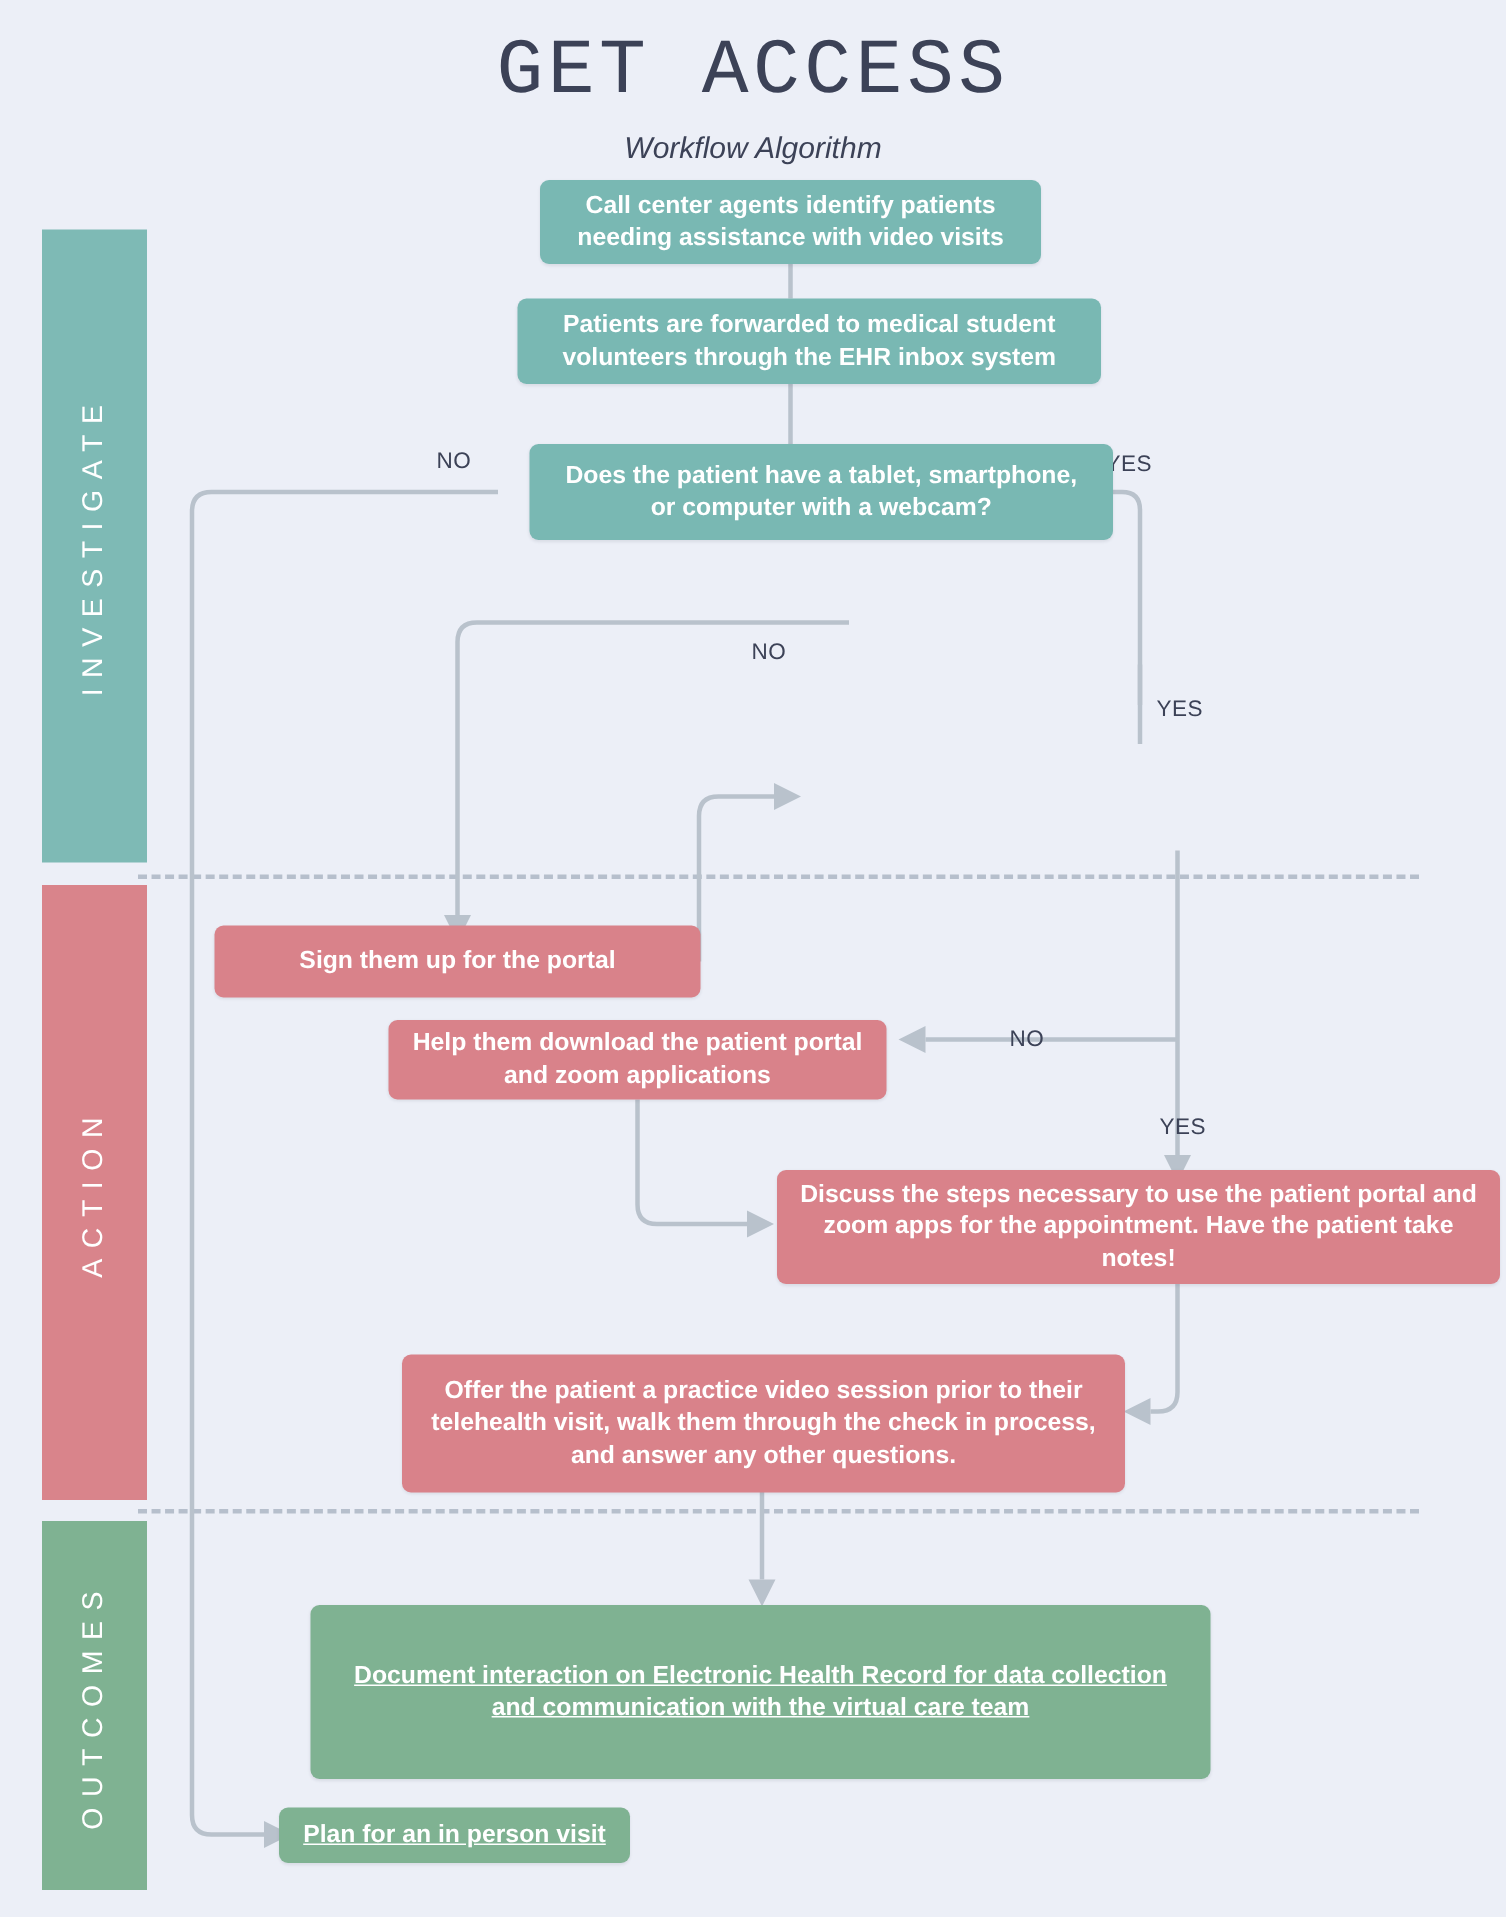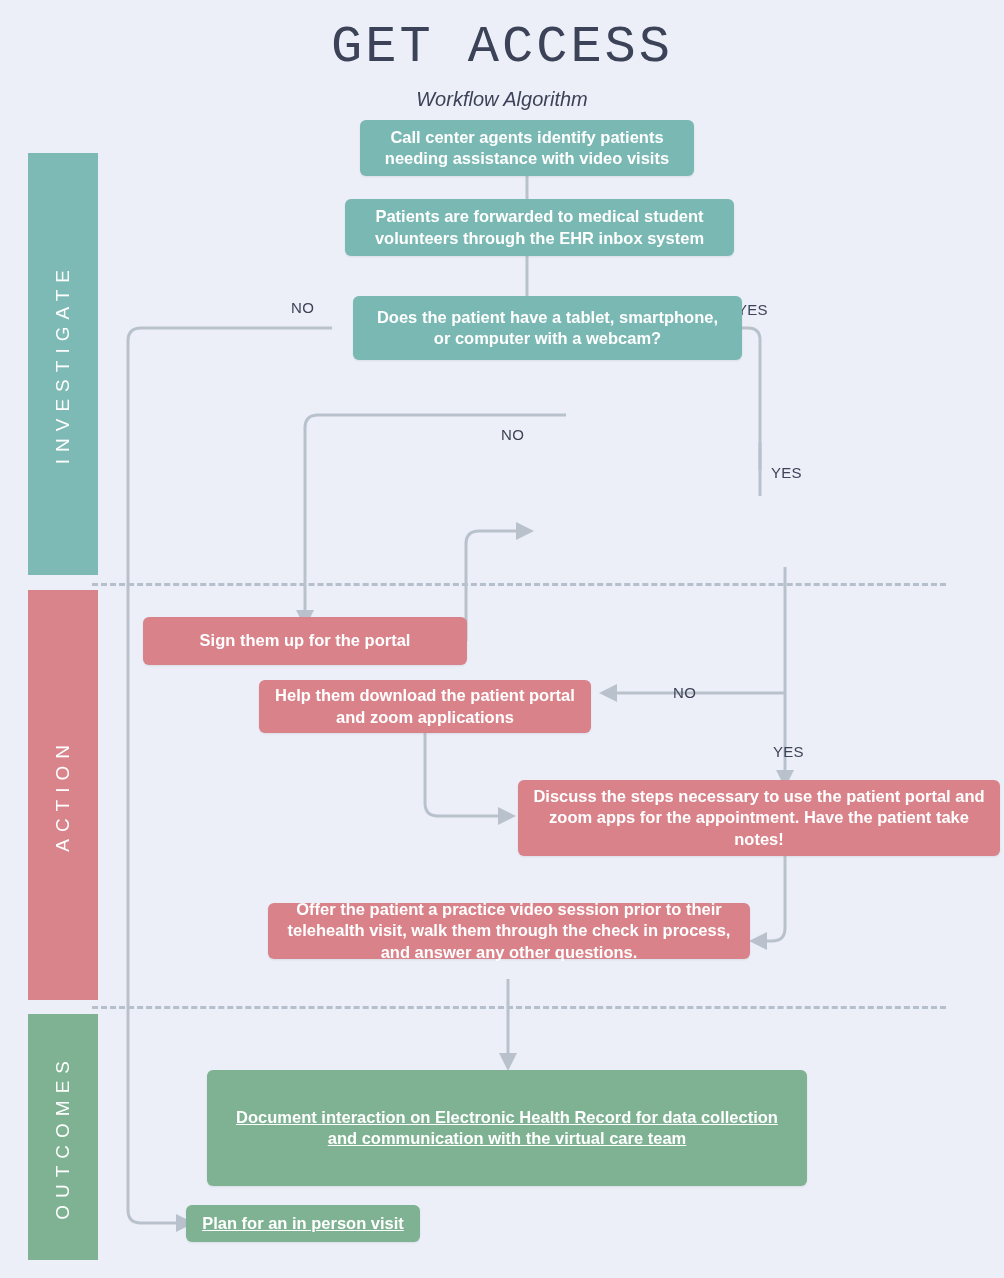--- a/index.html
+++ b/index.html
@@ -139,19 +139,19 @@
   <div class="node teal" style="left:353px;top:296px;width:389px;height:64px;">Does the patient have a tablet, smartphone, or computer with a webcam?</div>
 
 
 
   <div class="node pink" style="left:143px;top:617px;width:324px;height:48px;">Sign them up for the portal</div>
 
   <div class="node pink" style="left:259px;top:680px;width:332px;height:53px;">Help them download the patient portal and zoom applications</div>
 
   <div class="node pink" style="left:518px;top:780px;width:482px;height:76px;">Discuss the steps necessary to use the patient portal and zoom apps for the appointment. Have the patient take notes!</div>
 
-  <div class="node pink" style="left:268px;top:903px;width:482px;height:56px;">Offer the patient a practice video session prior to their telehealth visit, walk them through the check in process, and answer any other questions.</div>
+  <div class="node pink" style="left:268px;top:903px;width:482px;height:92px;">Offer the patient a practice video session prior to their telehealth visit, walk them through the check in process, and answer any other questions.</div>
 
   <div class="node green" style="left:207px;top:1070px;width:600px;height:116px;text-decoration:underline;">Document interaction  on Electronic Health Record for data collection and communication with the virtual care team</div>
 
   <div class="node green" style="left:186px;top:1205px;width:234px;height:37px;text-decoration:underline;">Plan for an in person visit</div>
 
 </div>
 
 </body></html>

